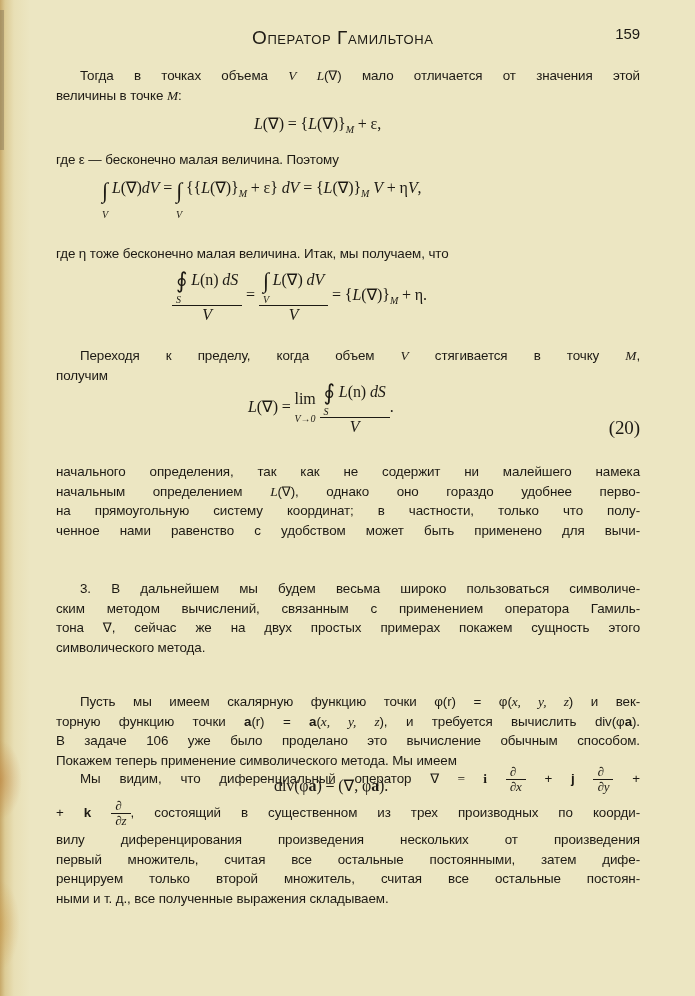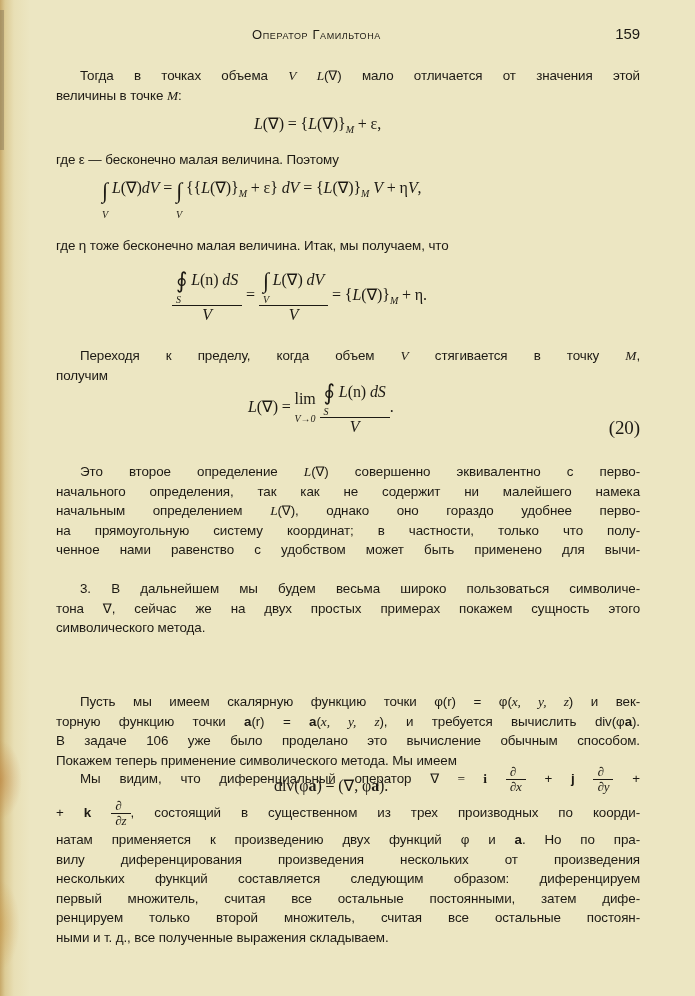--- a/index.html
+++ b/index.html
@@ -30,21 +30,21 @@
     .content {
       position: absolute; left: 56px; top: 0; width: 584px;
       font-family: "Liberation Sans Narrow", "Liberation Sans", sans-serif;
       font-size: 13.4px; letter-spacing: -0.1px;
     }
     .running-head {
       position: absolute; top: 27px; left: 0; width: 584px; height: 20px;
     }
     .rh-title {
       position: absolute; left: 196px; top: 0;
-      font-size: 13px; letter-spacing: 0.6px; font-variant: small-caps;
+      font-size: 19px; letter-spacing: 0.6px; font-variant: small-caps;
     }
     .rh-page {
       position: absolute; right: 0; top: -2px; font-size: 15px;
     }
     .p {
       position: absolute; left: 0; width: 584px; line-height: 19.6px;
       text-align: justify;
     }
     .line { display: block; white-space: nowrap; }
     .jl { display: block; text-align: justify; text-align-last: justify; }
@@ -89,21 +89,21 @@
     <span class="line">где ε — бесконечно малая величина. Поэтому</span>
   </div>
 
   <div class="eq" style="left:46px; top:178px;">
     <span style="display:inline-block; text-align:center; vertical-align:top;"><span class="int">∫</span><br><span class="under">V</span></span>
     <i>L</i>(∇)<i>dV</i> =
     <span style="display:inline-block; text-align:center; vertical-align:top;"><span class="int">∫</span><br><span class="under">V</span></span>
     {{<i>L</i>(∇)}<span class="sub">M</span> + ε} <i>dV</i> = {<i>L</i>(∇)}<span class="sub">M</span> <i>V</i> + η<i>V</i>,
   </div>
 
-  <div class="p" style="top:236px;">
+  <div class="p" style="top:244px;">
     <span class="line">где η тоже бесконечно малая величина. Итак, мы получаем, что</span>
   </div>
 
   <div class="eq" style="left:116px; top:268px;">
     <span class="frac"><span class="num"><span class="int">∮</span> <i>L</i>(n) <i>dS</i><br><span class="under" style="display:block;text-align:left;">S</span></span><span class="den"><i>V</i></span></span>
     =
     <span class="frac"><span class="num"><span class="int">∫</span> <i>L</i>(∇) <i>dV</i><br><span class="under" style="display:block;text-align:left;">V</span></span><span class="den"><i>V</i></span></span>
     = {<i>L</i>(∇)}<span class="sub">M</span> + η.
   </div>
 
@@ -113,48 +113,46 @@
   </div>
 
   <div class="eq" style="left:192px; top:380px;">
     <i>L</i>(∇) =
     <span style="display:inline-block; text-align:left; vertical-align:middle; font-style:normal;">lim<br><span class="under" style="font-style:italic;">V→0</span></span>
     <span class="frac"><span class="num"><span class="int">∮</span> <i>L</i>(n) <i>dS</i><br><span class="under" style="display:block;text-align:left;">S</span></span><span class="den"><i>V</i></span></span>.
   </div>
   <div class="eqno" style="top:417px;">(20)</div>
 
   <div class="p" style="top:462px;">
-    <span class="jl" style="padding-left:24px;">Это второе определение <i class="m">L</i>(∇) совершенно эквивалентно с перво-</span>
     <span class="jl">начального определения, так как не содержит ни малейшего намека</span>
     <span class="jl">начальным определением <i class="m">L</i>(∇), однако оно гораздо удобнее перво-</span>
     <span class="jl">на прямоугольную систему координат; в частности, только что полу-</span>
     <span class="jl">ченное нами равенство с удобством может быть применено для вычи-</span>
   </div>
 
   <div class="p" style="top:579px;">
     <span class="jl" style="padding-left:24px;">3. В дальнейшем мы будем весьма широко пользоваться символиче-</span>
+    <span class="jl">ским методом вычислений, связанным с применением оператора Гамиль-</span>
     <span class="jl">тона ∇, сейчас же на двух простых примерах покажем сущность этого</span>
     <span class="line">символического метода.</span>
   </div>
 
   <div class="p" style="top:692px;">
     <span class="jl" style="padding-left:24px;">Пусть мы имеем скалярную функцию точки φ(r) = φ(<i class="m">x, y, z</i>) и век-</span>
     <span class="jl">торную функцию точки <b>a</b>(r) = <b>a</b>(<i class="m">x, y, z</i>), и требуется вычислить div(φ<b>a</b>).</span>
     <span class="jl">В задаче 106 уже было проделано это вычисление обычным способом.</span>
     <span class="line">Покажем теперь применение символического метода. Мы имеем</span>
   </div>
 
   <div class="eq" style="left:218px; top:776px;">
     div(φ<b>a</b>) = (∇, φ<b>a</b>).
   </div>
 
   <div class="p" style="top:762px;">
     <span class="jl" style="padding-left:24px; line-height:34px;">Мы видим, что диференциальный оператор <span class="m" style="font-style:normal;">∇ = <b>i</b></span> <span class="frac" style="font-family:'Liberation Serif',serif;font-size:13px;font-style:italic;line-height:14px;"><span class="num">∂</span><span class="den">∂x</span></span> + <b>j</b> <span class="frac" style="font-family:'Liberation Serif',serif;font-size:13px;font-style:italic;line-height:14px;"><span class="num">∂</span><span class="den">∂y</span></span> +</span>
     <span class="jl" style="line-height:34px;">+ <b>k</b> <span class="frac" style="font-family:'Liberation Serif',serif;font-size:13px;font-style:italic;line-height:14px;"><span class="num">∂</span><span class="den">∂z</span></span>, состоящий в существенном из трех производных по коорди-</span>
-    <span class="jl">натам применяется к произведению двух функций φ и <b>a</b>. Но по пра-</span>
     <span class="jl">вилу диференцирования произведения нескольких от произведения</span>
-    <span class="jl">нескольких функций составляется следующим образом: диференцируем</span>
     <span class="jl">первый множитель, считая все остальные постоянными, затем дифе-</span>
     <span class="jl">ренцируем только второй множитель, считая все остальные постоян-</span>
     <span class="line">ными и т. д., все полученные выражения складываем.</span>
   </div>
 
 </div>
 
 </body></html>

